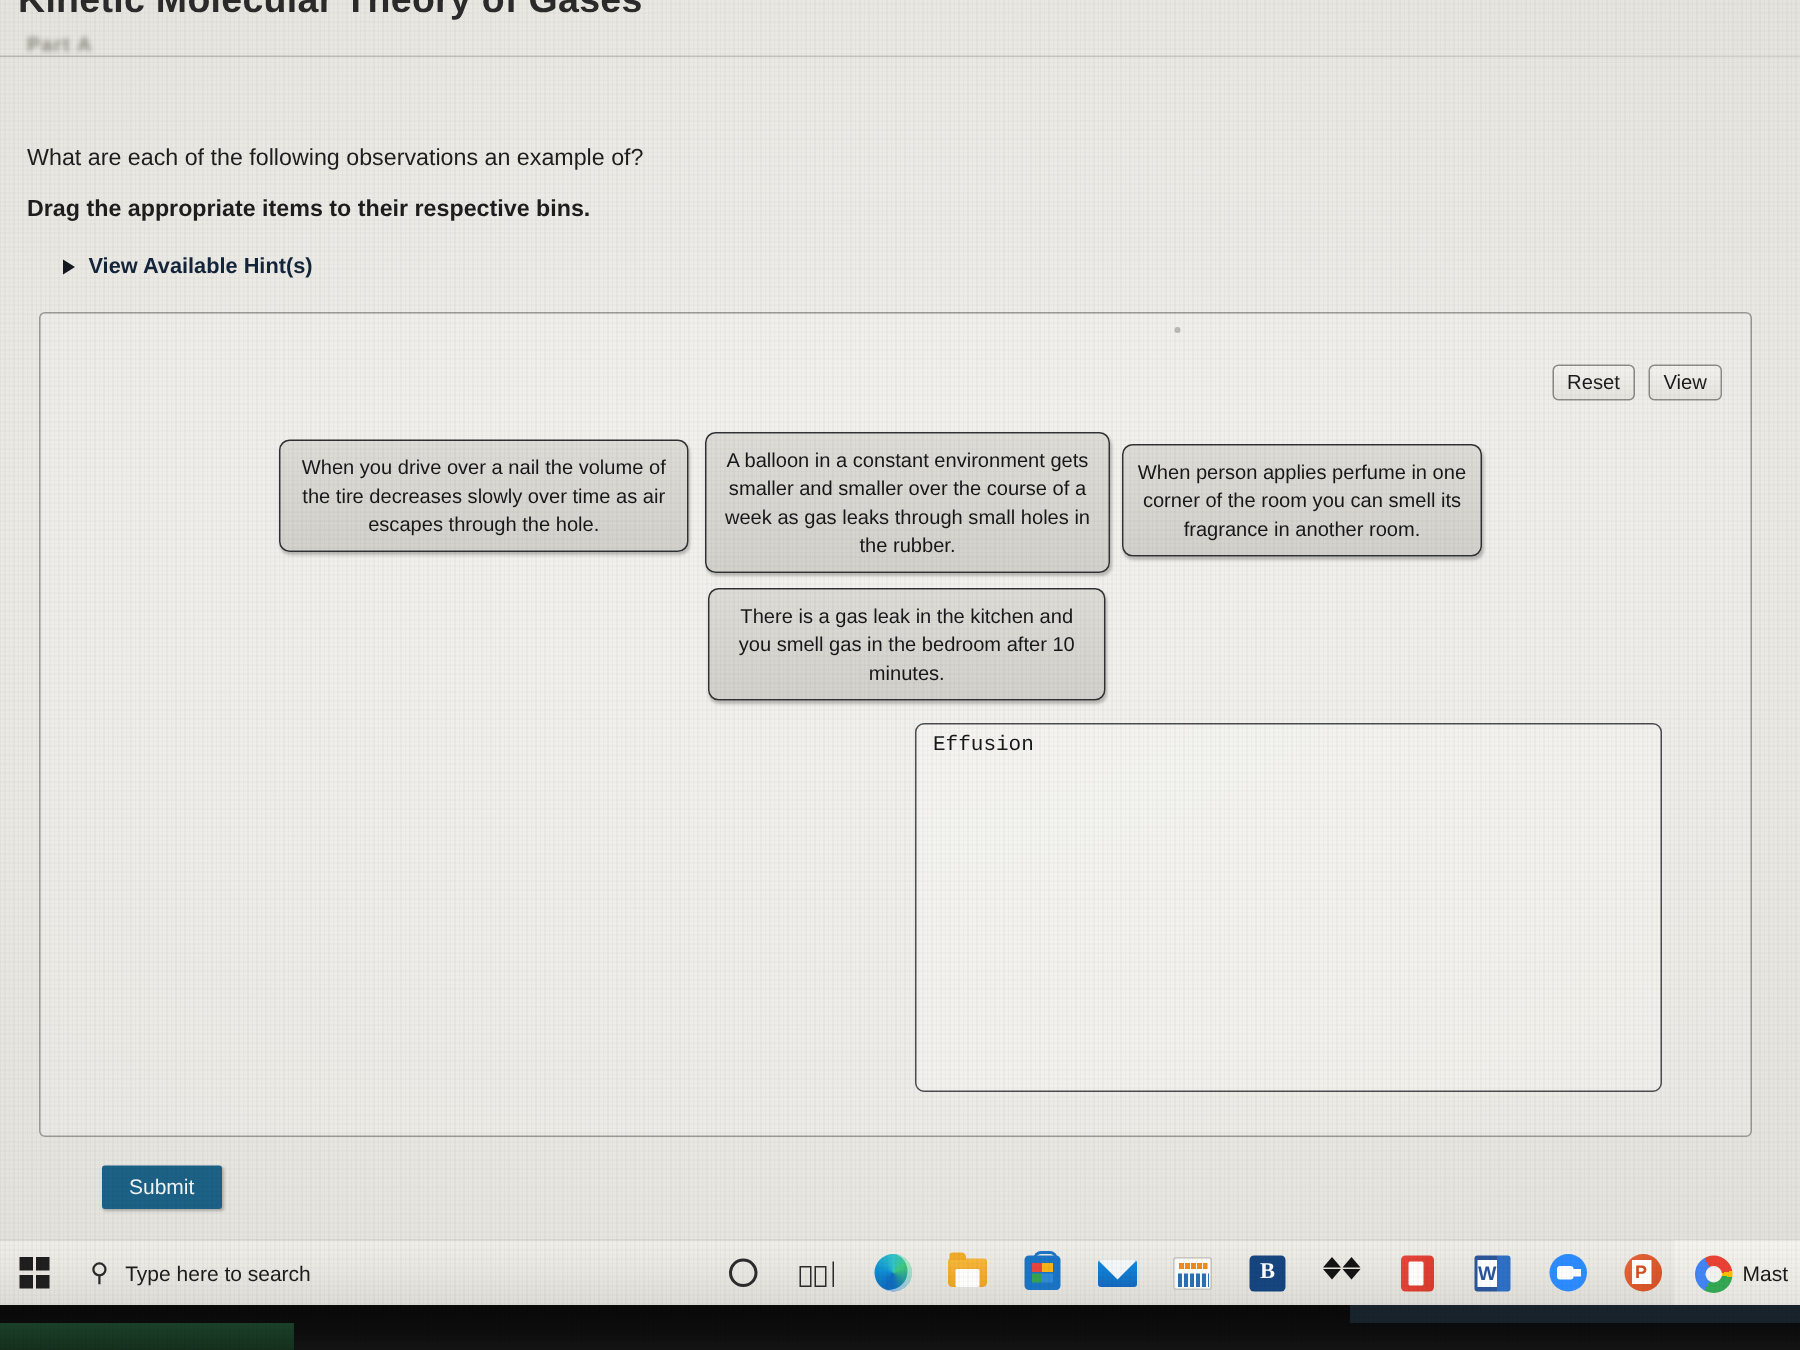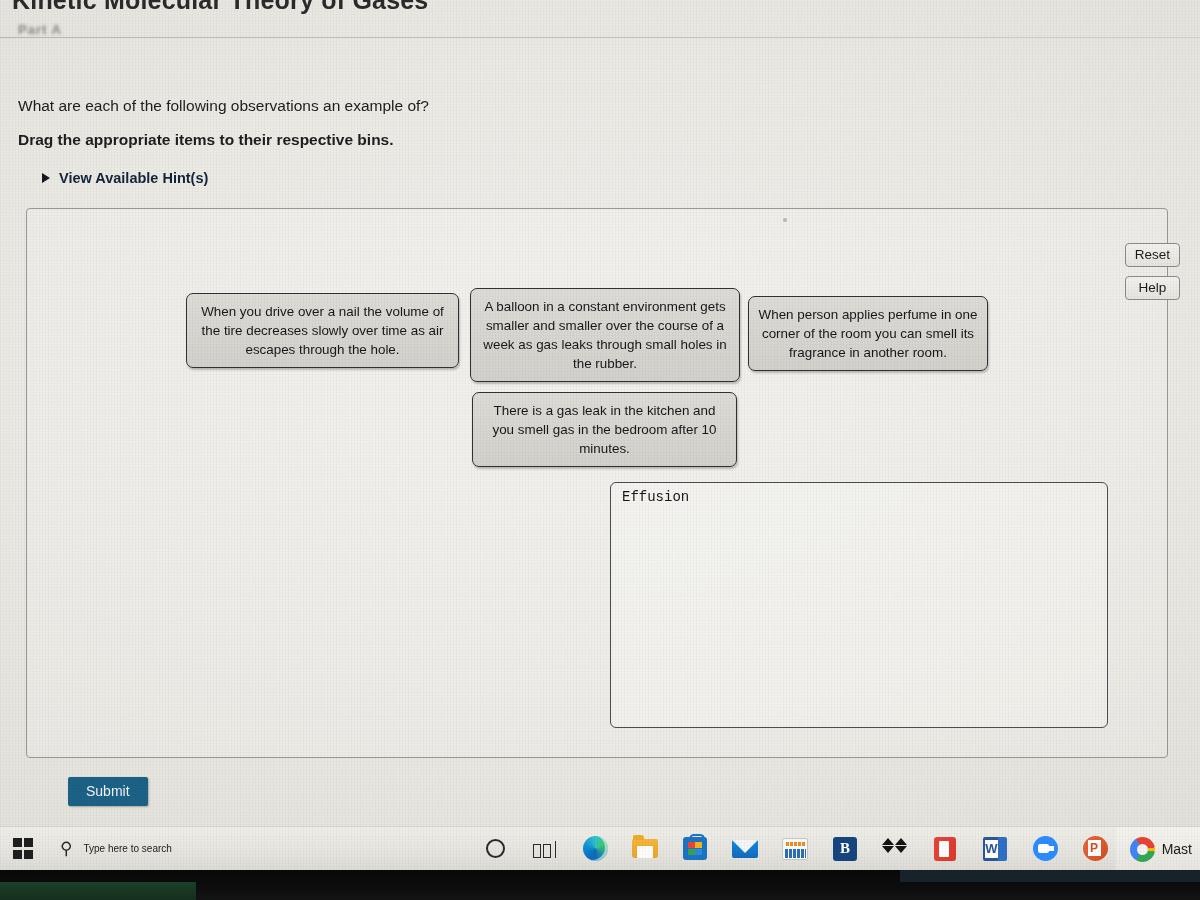--- a/index.html
+++ b/index.html
@@ -117,25 +117,24 @@
     top: 218px;
     width: 4px;
     height: 4px;
     border-radius: 50%;
     background: rgba(120,118,112,.45);
   }
 
   
   .tool-btns {
     position: absolute;
-    right: 20px;
+    right: 52px;
     top: 243px;
     display: flex;
     gap: 9px;
-    flex-direction: column;
   }
   .tool-btn {
     min-width: 46px;
     padding: 3px 9px 4px;
     font-size: 13.5px;
     color: #1d1d1d;
     text-align: center;
     background: linear-gradient(180deg,#f4f2ee 0%, #e6e4de 100%);
     border: 1px solid #8d8b86;
     border-radius: 4px;
@@ -236,21 +235,21 @@
     min-width: 318px;
     cursor: text;
   }
   .search-glyph {
     font-size: 17px;
     color: #2a2a2a;
     transform: scaleX(-1);
     line-height: 1;
   }
   .search-ph {
-    font-size: 10px;
+    font-size: 14px;
     color: #1d1d1d;
     white-space: nowrap;
   }
 
   .tray-icons {
     display: flex;
     align-items: center;
     gap: 0;
     margin-left: 106px;
   }
@@ -454,21 +453,21 @@
   <div class="hints">
     <span class="tri"></span>
     <span class="hint-text">View Available Hint(s)</span>
   </div>
 
   <div class="panel"></div>
   <div class="panel-seam"></div>
 
   <div class="tool-btns">
     <div class="tool-btn">Reset</div>
-    <div class="tool-btn">Help</div>
+    <div class="tool-btn">View</div>
   </div>
 
   <div class="drag-item i2">A balloon in a constant environment gets smaller and smaller over the course of a week as gas leaks through small holes in the rubber.</div>
   <div class="drag-item i1">When you drive over a nail the volume of the tire decreases slowly over time as air escapes through the hole.</div>
   <div class="drag-item i3">When person applies perfume in one corner of the room you can smell its fragrance in another room.</div>
   <div class="drag-item i4">There is a gas leak in the kitchen and you smell gas in the bedroom after 10 minutes.</div>
 
   <div class="bin right">
     <span class="bin-label">Effusion</span>
   </div>

